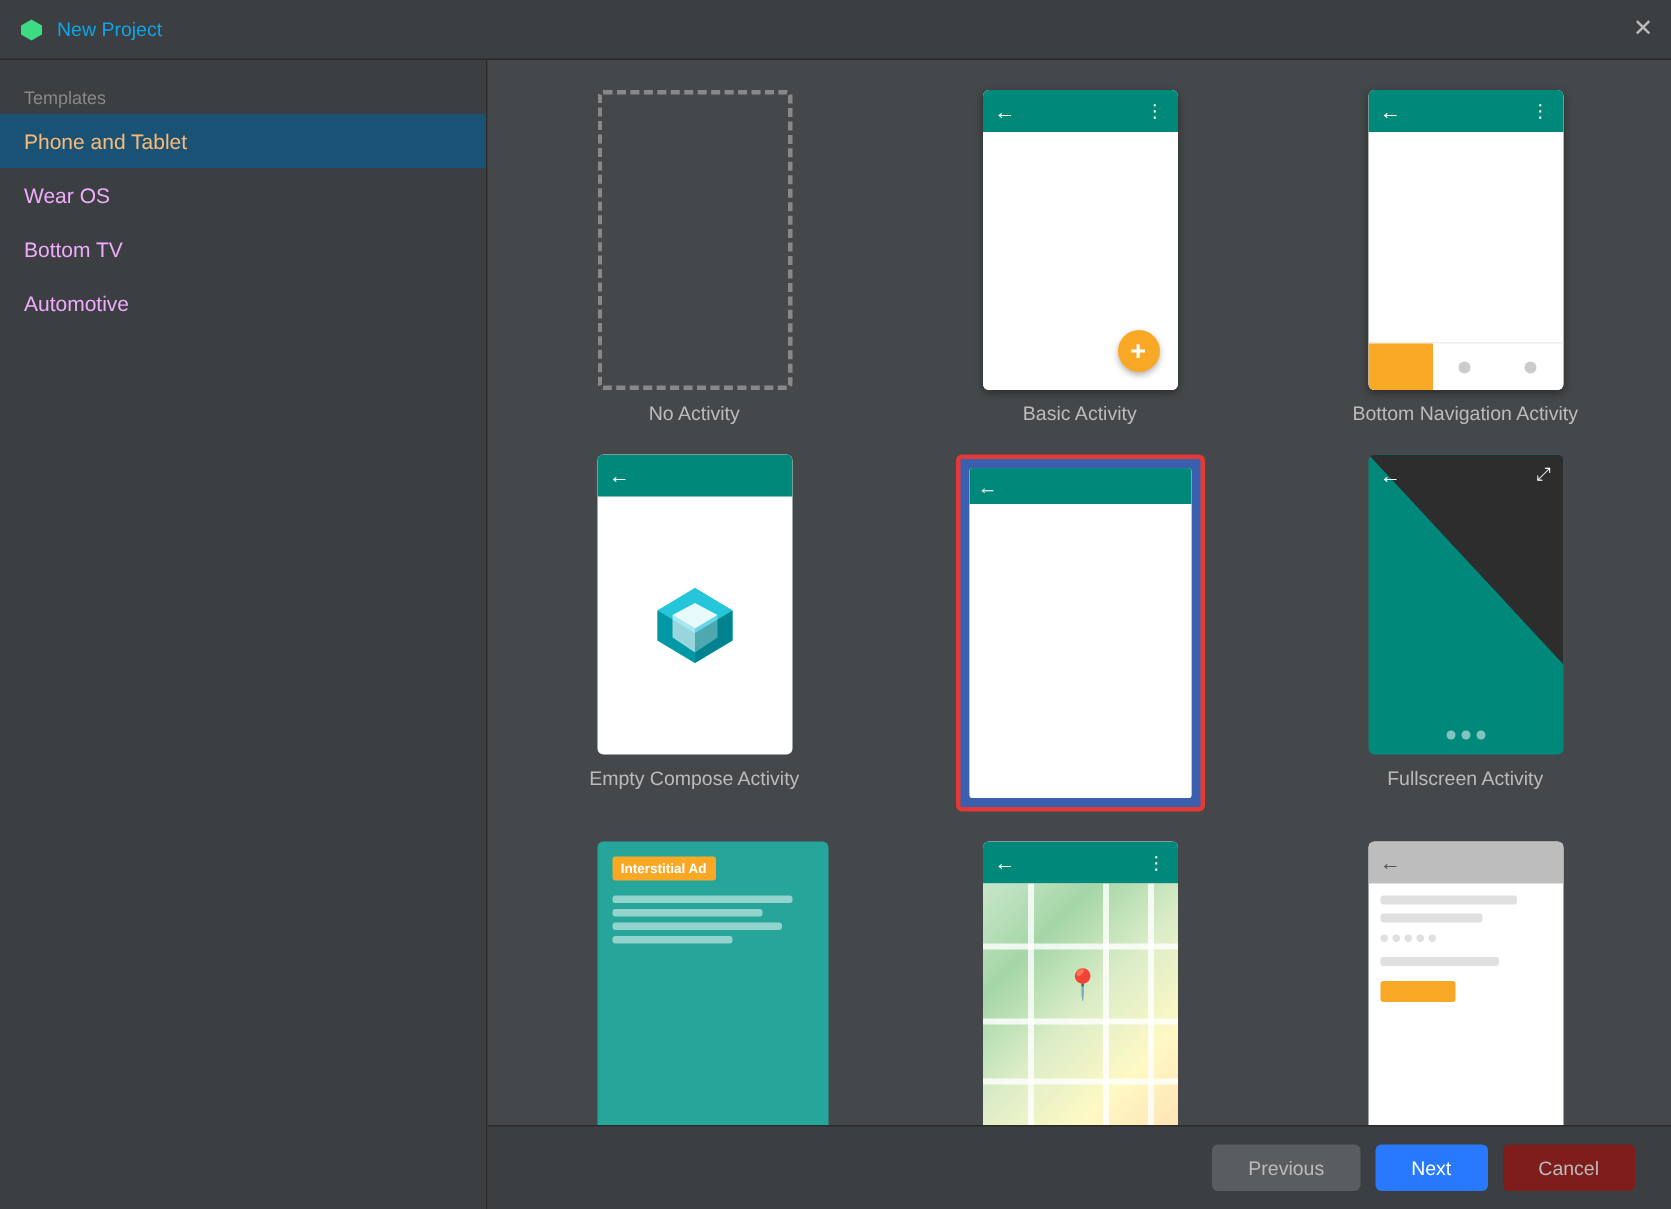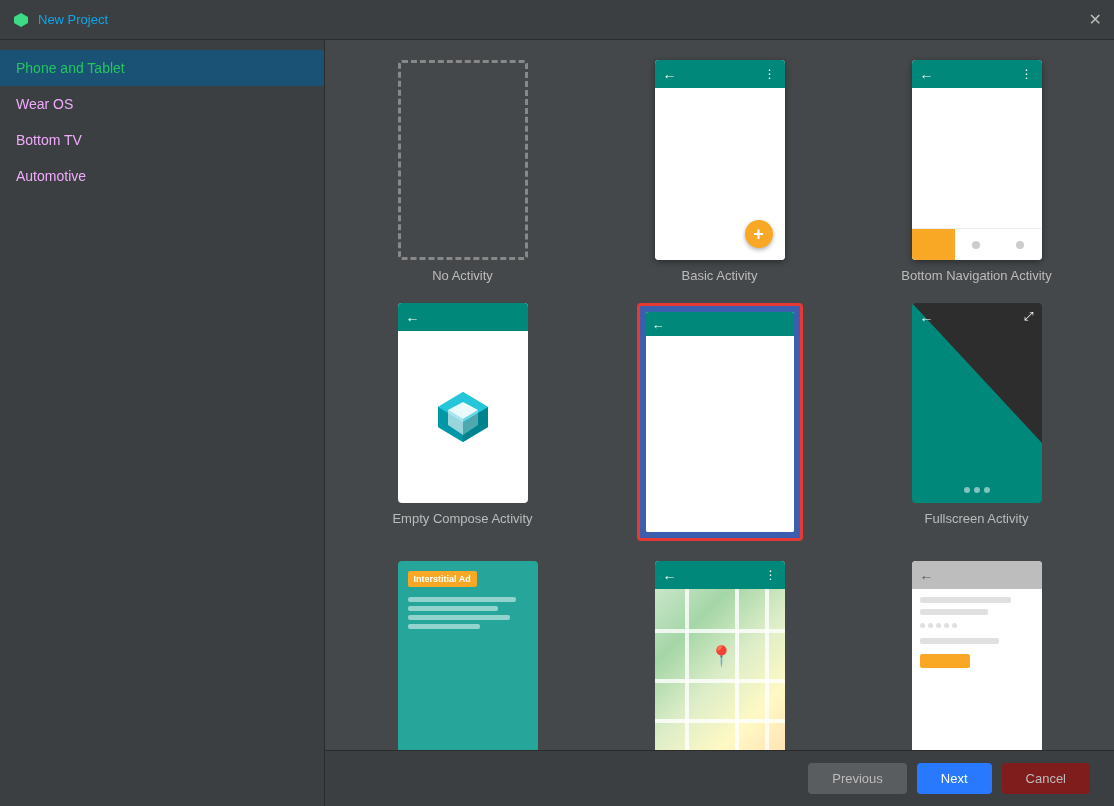--- a/index.html
+++ b/index.html
@@ -59,21 +59,21 @@
       color: #888888;
     }
     .sidebar-item {
       padding: 10px 16px;
       font-size: 14px;
       cursor: pointer;
       color: #f0abfc;
     }
     .sidebar-item.active {
       background: #1a5276;
-      color: #22c55e;
+      color: #fdba74;
       font-weight: 500;
     }
 
     
     .content-area {
       flex: 1;
       display: flex;
       flex-direction: column;
       background: #45484a;
       overflow: hidden;
@@ -270,21 +270,21 @@
       justify-content: center;
       height: calc(100% - 28px);
     }
     .cube-icon {
       width: 60px;
       height: 60px;
     }
 
     
     .interstitial-preview {
-      width: 140px;
+      width: 154px;
       height: 200px;
       background: #26a69a;
       border-radius: 4px;
       overflow: hidden;
       position: relative;
       display: flex;
       flex-direction: column;
       padding: 10px 10px 6px 10px;
       text-align: right;
     }
@@ -437,20 +437,21 @@
   <svg class="title-bar-icon" viewBox="0 0 18 18">
     <polygon points="9,2 16,6 16,12 9,16 2,12 2,6" fill="#3ddc84"></polygon>
   </svg>
   <span class="title-bar-title">New Project</span>
   <span class="title-bar-close">✕</span>
 </div>
 
 <div class="main-layout">
 
   <div class="sidebar">
+    <div class="sidebar-section-label">Templates</div>
     <div class="sidebar-item active">Phone and Tablet</div>
     <div class="sidebar-item">Wear OS</div>
     <div class="sidebar-item">Bottom TV</div>
     <div class="sidebar-item">Automotive</div>
   </div>
 
   <div class="content-area">
     <div class="grid-area">
 
       <div class="template-card">

